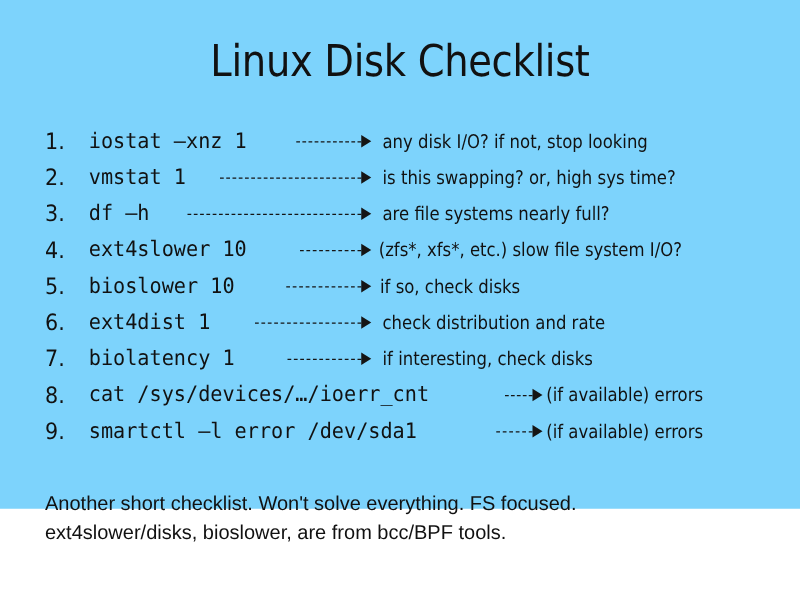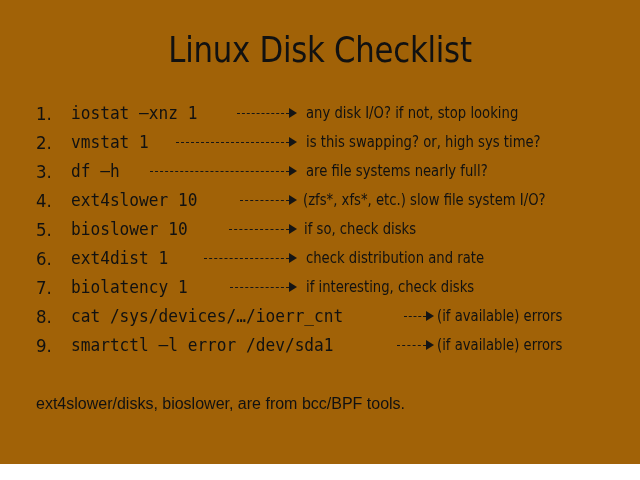--- a/index.html
+++ b/index.html
@@ -13,22 +13,22 @@
     font-family: "Liberation Sans", sans-serif;
     color: #000000;
     overflow: hidden;
     position: relative;
   }
 
   #slide {
     position: absolute;
     inset: 0;
     width: 640px;
-    height: 464px;
-    background: #a16207;
+    height: 407px;
+    background: #7dd3fc;
   }
 
   
   #title {
     position: absolute;
     left: 0;
     top: 30px;
     width: 640px;
     text-align: center;
     font-family: "DejaVu Sans", sans-serif;
@@ -218,16 +218,17 @@
         <span class="cmd">smartctl –l error /dev/sda1</span>
         <span class="arrow" style="left: 397px; width: 37px;">
           <span class="dashline"></span>
           <span class="head"></span>
         </span>
         <span class="desc" style="left: 437px;">(if available) errors</span>
       </div>
     </div>
 
   <div id="footer">
+    <div>Another short checklist. Won't solve everything. FS focused.</div>
     <div>ext4slower/disks, bioslower, are from bcc/BPF tools.</div>
   </div>
 
 </div>
 
 </body></html>

